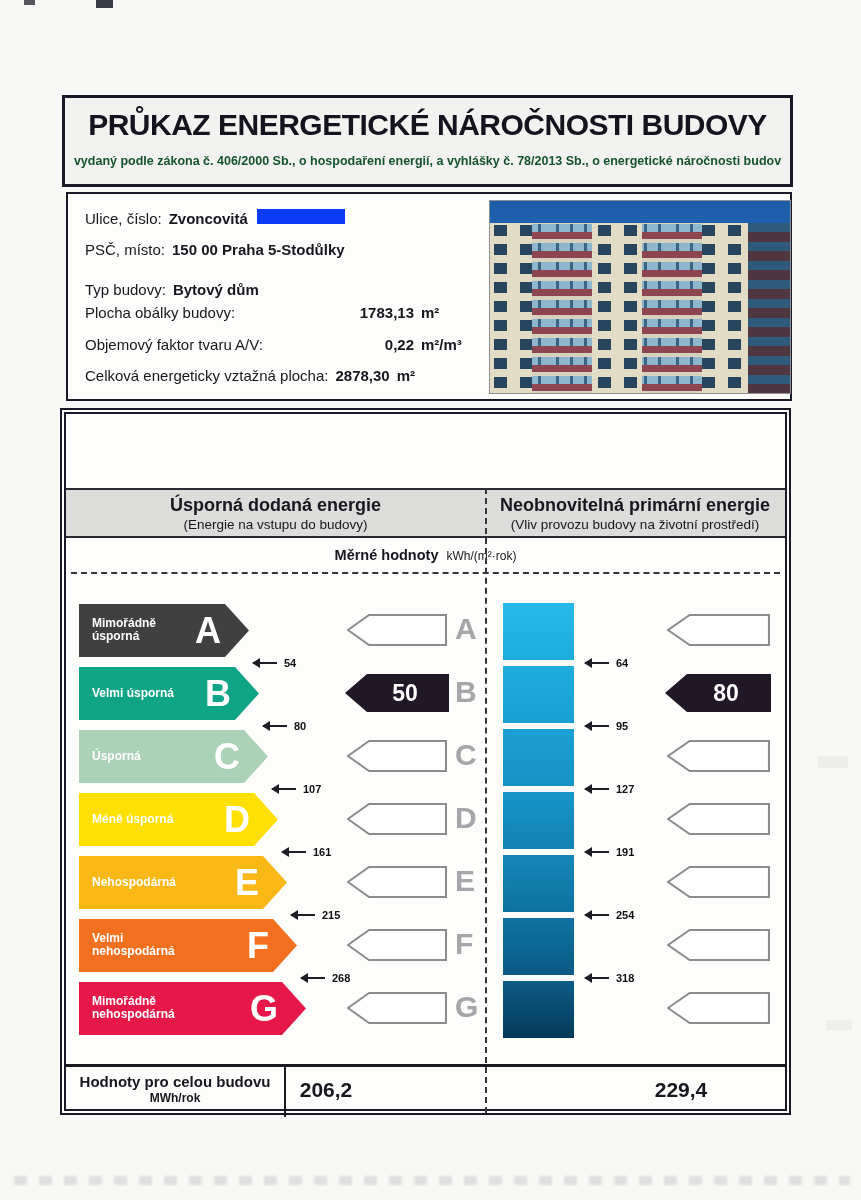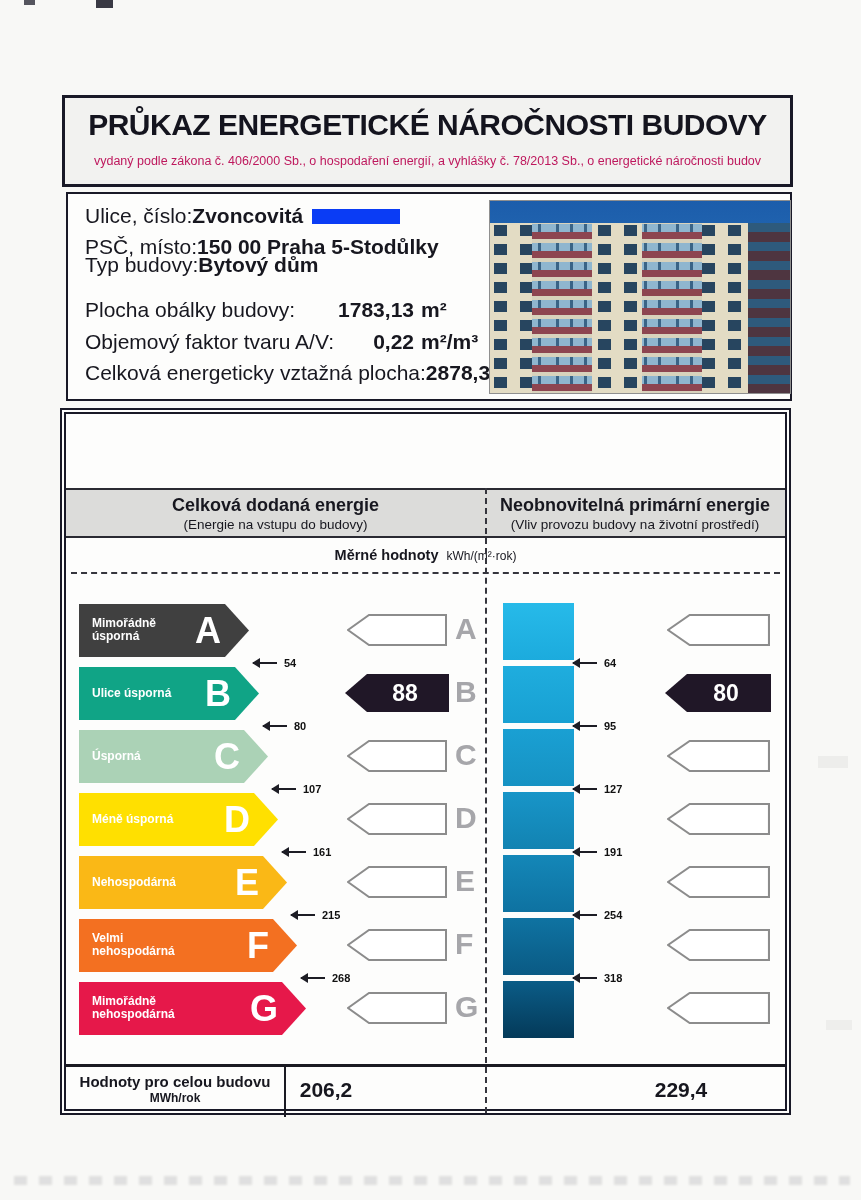--- a/index.html
+++ b/index.html
@@ -15,29 +15,29 @@
   .ghost-r1{position:absolute;left:818px;top:756px;width:30px;height:12px;background:#ededeb;}
   .ghost-r2{position:absolute;left:826px;top:1020px;width:26px;height:10px;background:#eeeeec;}
 
   .box{position:absolute;background:#fdfdfc;border:3px solid #191927;box-sizing:border-box;}
 
   
   .title-box{left:62px;top:95px;width:731px;height:92px;background:#f2f2f0;}
   .main-title{position:absolute;left:0;top:10px;width:100%;text-align:center;
     font-size:30px;font-weight:bold;letter-spacing:-.5px;color:#14141e;}
   .sub-title{position:absolute;left:0;top:56px;width:100%;text-align:center;
-    font-size:12.5px;font-weight:normal;color:#be185d;}
+    font-size:12.5px;font-weight:bold;color:#14532d;}
 
   
   .info-box{left:66px;top:192px;width:726px;height:209px;border-width:2px;}
-  .info-row{position:absolute;left:17px;width:388px;height:22px;font-size:21px;
-    display:flex;align-items:center;white-space:nowrap;}
-  .ir0{top:11px}.ir1{top:42px}.ir2{top:60px}.ir3{top:105px}.ir4{top:137px}.ir5{top:168px}
+  .info-row{position:absolute;left:17px;width:388px;height:22px;font-size:15px;
+    display:flex;align-items:flex-end;white-space:nowrap;}
+  .ir0{top:11px}.ir1{top:42px}.ir2{top:82px}.ir3{top:105px}.ir4{top:137px}.ir5{top:168px}
   .info-row .lab{font-weight:normal;}
-  .info-row .val{font-weight:bold;}
+  .info-row .val{font-weight:bold;margin-left:7px;}
   .info-row.aligned .val{margin-left:auto;text-align:right;}
   .info-row .unit{font-weight:bold;margin-left:7px;width:52px;}
   .redact{display:inline-block;width:88px;height:15px;background:#0a3cf5;margin-left:9px;
     align-self:center;}
   .photo{position:absolute;left:421px;top:6px;width:300px;height:192px;border:1px solid #8f8f8f;}
 
   
   .chart-box{left:60px;top:408px;width:731px;height:707px;border-width:2px;}
   .chart-box::before{content:'';position:absolute;inset:2px;border:2px solid #191927;pointer-events:none;}
   .chart-inner{position:absolute;inset:4px;}
@@ -72,21 +72,21 @@
   .cletter{position:absolute;right:28px;top:50%;transform:translateY(-50%);
     font-size:36px;font-weight:bold;color:#fff;}
 
   
   .th{position:absolute;top:calc(var(--rt) + 52px);height:14px;display:flex;align-items:center;}
   .tline{width:24px;height:2px;background:#1d1d25;position:relative;margin-right:7px;}
   .tline::before{content:'';position:absolute;left:-1px;top:-4px;width:0;height:0;
     border:5px solid transparent;border-right:8px solid #1d1d25;border-left:0;}
   .tnum{font-size:11px;font-weight:bold;color:#111;}
   .tl0{left:187px}.tl1{left:197px}.tl2{left:206px}.tl3{left:216px}.tl4{left:225px}.tl5{left:235px}
-  .tr0,.tr1,.tr2,.tr3,.tr4,.tr5{left:507px}
+  .tr0,.tr1,.tr2,.tr3,.tr4,.tr5{left:519px}
 
   
   .oarrow{position:absolute;top:calc(var(--rt) + 10px);height:32px;}
   .oarrow.oL{left:281px;width:100px;}
   .oarrow.oR{left:601px;width:103px;}
   .oarrow svg{width:100%;height:100%;display:block;}
 
   
   .farrow{position:absolute;top:calc(var(--rt) + 7px);height:38px;background:#201727;
     clip-path:polygon(22px 0,100% 0,100% 100%,22px 100%,0 50%);
@@ -191,41 +191,41 @@
       <rect x="212" y="24" width="46" height="168" fill="url(#pWin)"></rect>
       <rect x="258" y="22" width="42" height="170" fill="url(#pDark)"></rect>
     </svg>
   </div>
 
   <div class="box chart-box">
     <div class="chart-inner">
 
       <div class="band">
         <div class="band-half band-left">
-          <div class="band-title">Celková dodaná energie</div>
+          <div class="band-title">Úsporná dodaná energie</div>
           <div class="band-sub">(Energie na vstupu do budovy)</div>
         </div>
         <div class="band-half band-right">
           <div class="band-title">Neobnovitelná primární energie</div>
           <div class="band-sub">(Vliv provozu budovy na životní prostředí)</div>
         </div>
       </div>
 
       <div class="units-line">
         <span class="units-label">Měrné hodnoty</span><span class="units-unit">kWh/(m²·rok)</span>
       </div>
       <div class="dash-h"></div>
       <div class="dash-v"></div>
 
       <div class="carrow ca0 row0" style="background: #404040;">
         <span class="clabel">Mimořádně úsporná</span>
         <span class="cletter">A</span>
       </div>
       <div class="carrow ca1 row1" style="background: rgb(16, 164, 134);">
-        <span class="clabel">Ulice úsporná</span>
+        <span class="clabel">Velmi úsporná</span>
         <span class="cletter">B</span>
       </div>
       <div class="carrow ca2 row2" style="background: rgb(171, 210, 182);">
         <span class="clabel">Úsporná</span>
         <span class="cletter">C</span>
       </div>
       <div class="carrow ca3 row3" style="background: rgb(255, 224, 0);">
         <span class="clabel">Méně úsporná</span>
         <span class="cletter">D</span>
       </div>
@@ -266,21 +266,21 @@
           <span class="tline"></span>
           <span class="tnum">268</span>
         </div>
 
       <div class="oarrow oL row0">
           <svg viewBox="0 0 100 32" preserveAspectRatio="none">
             <polygon points="99,1 99,31 22,31 1,16 22,1" fill="#ffffff" stroke="#8c8c8c" stroke-width="2"></polygon>
           </svg>
         </div>
       <div class="farrow fL row1">
-          <span class="fnum">88</span>
+          <span class="fnum">50</span>
         </div>
       <div class="oarrow oL row2">
           <svg viewBox="0 0 100 32" preserveAspectRatio="none">
             <polygon points="99,1 99,31 22,31 1,16 22,1" fill="#ffffff" stroke="#8c8c8c" stroke-width="2"></polygon>
           </svg>
         </div>
       <div class="oarrow oL row3">
           <svg viewBox="0 0 100 32" preserveAspectRatio="none">
             <polygon points="99,1 99,31 22,31 1,16 22,1" fill="#ffffff" stroke="#8c8c8c" stroke-width="2"></polygon>
           </svg>

